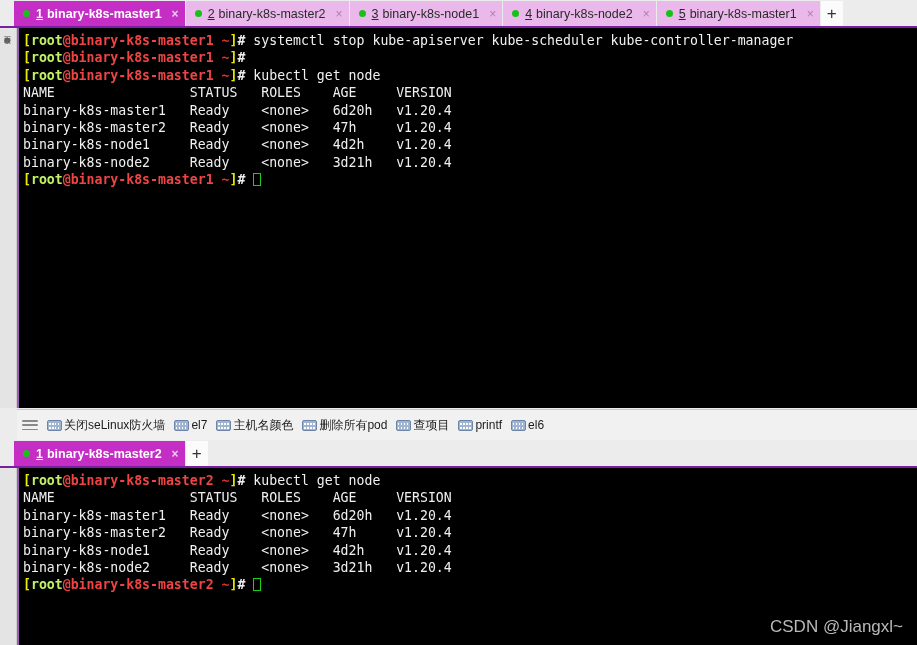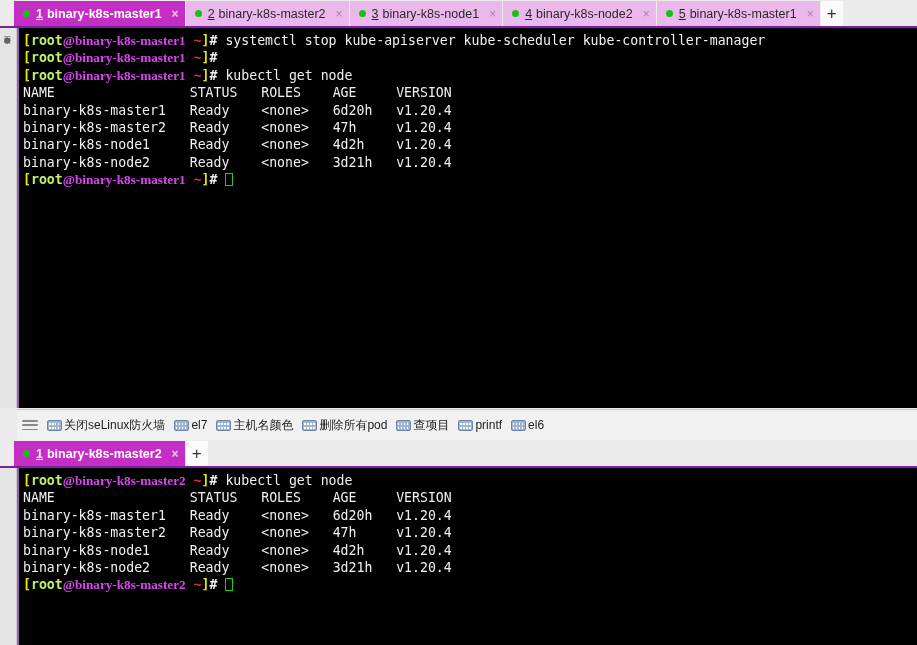--- a/index.html
+++ b/index.html
@@ -74,21 +74,21 @@
     font-size: 13.2px;
     line-height: 17.4px;
     color: #d8d8d8;
     overflow: hidden;
     padding: 4px 0 0 4px;
     white-space: pre;
   }
   .term .line { height: 17.4px; }
   .c-yellow { color: #e8e800; }
   .c-blue   { color: #bef264; }
-  .c-green  { color: #d946ef; font-weight: bold; font-family: Liberation Serif, serif; }
+  .c-green  { color: #ef4444; font-weight: bold; }
   .c-red    { color: #e03030; }
   .c-white  { color: #f0f0f0; }
   .prompt { font-weight: bold; }
   .cursor {
     display: inline-block; width: 8px; height: 13px;
     border: 1px solid #18d018; vertical-align: -2px;
   }
 
   
   .bookmarkbar {
@@ -235,14 +235,15 @@
       </div>
     <div class="tab-add">+</div>
     <div class="tabbar-rest"></div>
   </div>
 
   <div class="rail" style="top:468px;height:177px;"></div>
   <div class="rail-sep" style="left:17px;top:468px;height:177px;"></div>
 
   <div class="term" id="term-bottom" style="left:19px;top:468px;width:898px;height:177px;"><div class="line"><span class="prompt"><span class="c-yellow">[</span><span class="c-blue">root</span><span class="c-green">@binary-k8s-master2</span> <span class="c-red">~</span><span class="c-yellow">]</span><span class="c-white">#</span></span> <span class="c-white">kubectl get node</span></div><div class="line"><span class="c-white">NAME                 STATUS   ROLES    AGE     VERSION</span></div><div class="line"><span class="c-white">binary-k8s-master1   Ready    &lt;none&gt;   6d20h   v1.20.4</span></div><div class="line"><span class="c-white">binary-k8s-master2   Ready    &lt;none&gt;   47h     v1.20.4</span></div><div class="line"><span class="c-white">binary-k8s-node1     Ready    &lt;none&gt;   4d2h    v1.20.4</span></div><div class="line"><span class="c-white">binary-k8s-node2     Ready    &lt;none&gt;   3d21h   v1.20.4</span></div><div class="line"><span class="prompt"><span class="c-yellow">[</span><span class="c-blue">root</span><span class="c-green">@binary-k8s-master2</span> <span class="c-red">~</span><span class="c-yellow">]</span><span class="c-white">#</span></span> <span class="cursor"></span></div></div>
 
+  <div class="watermark">CSDN @Jiangxl~</div>
 
 </div>
 
 </body></html>

